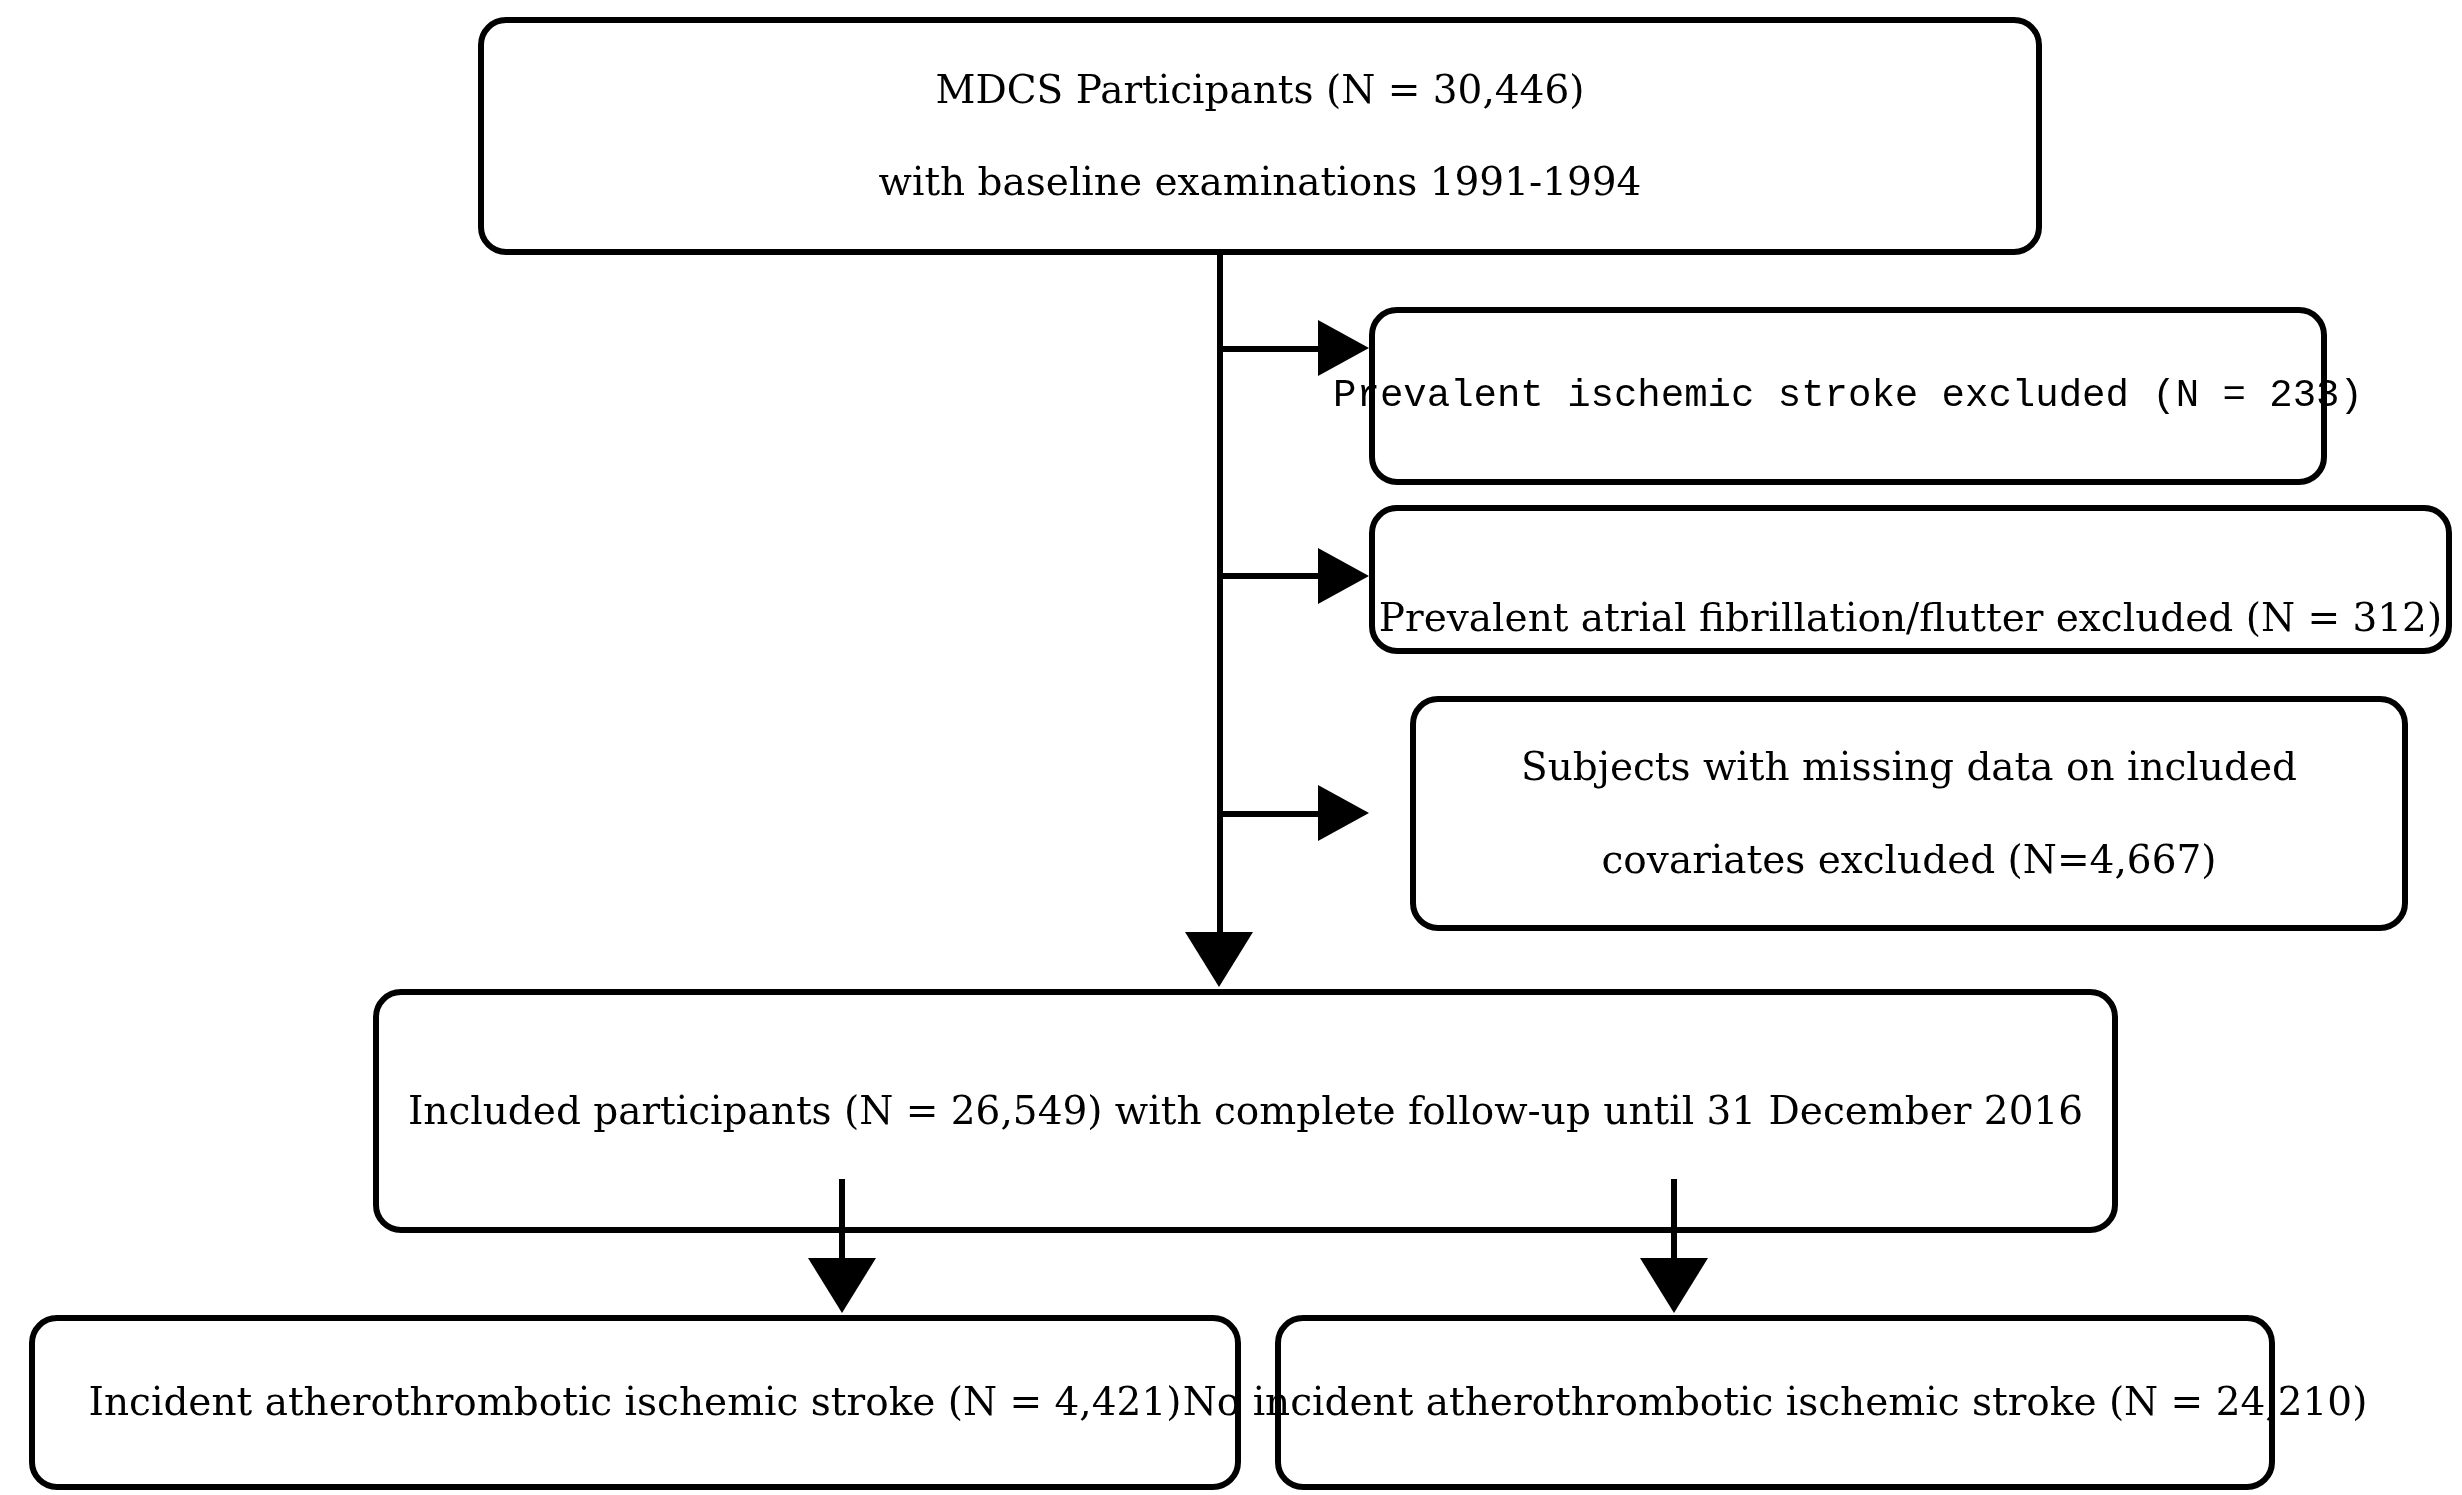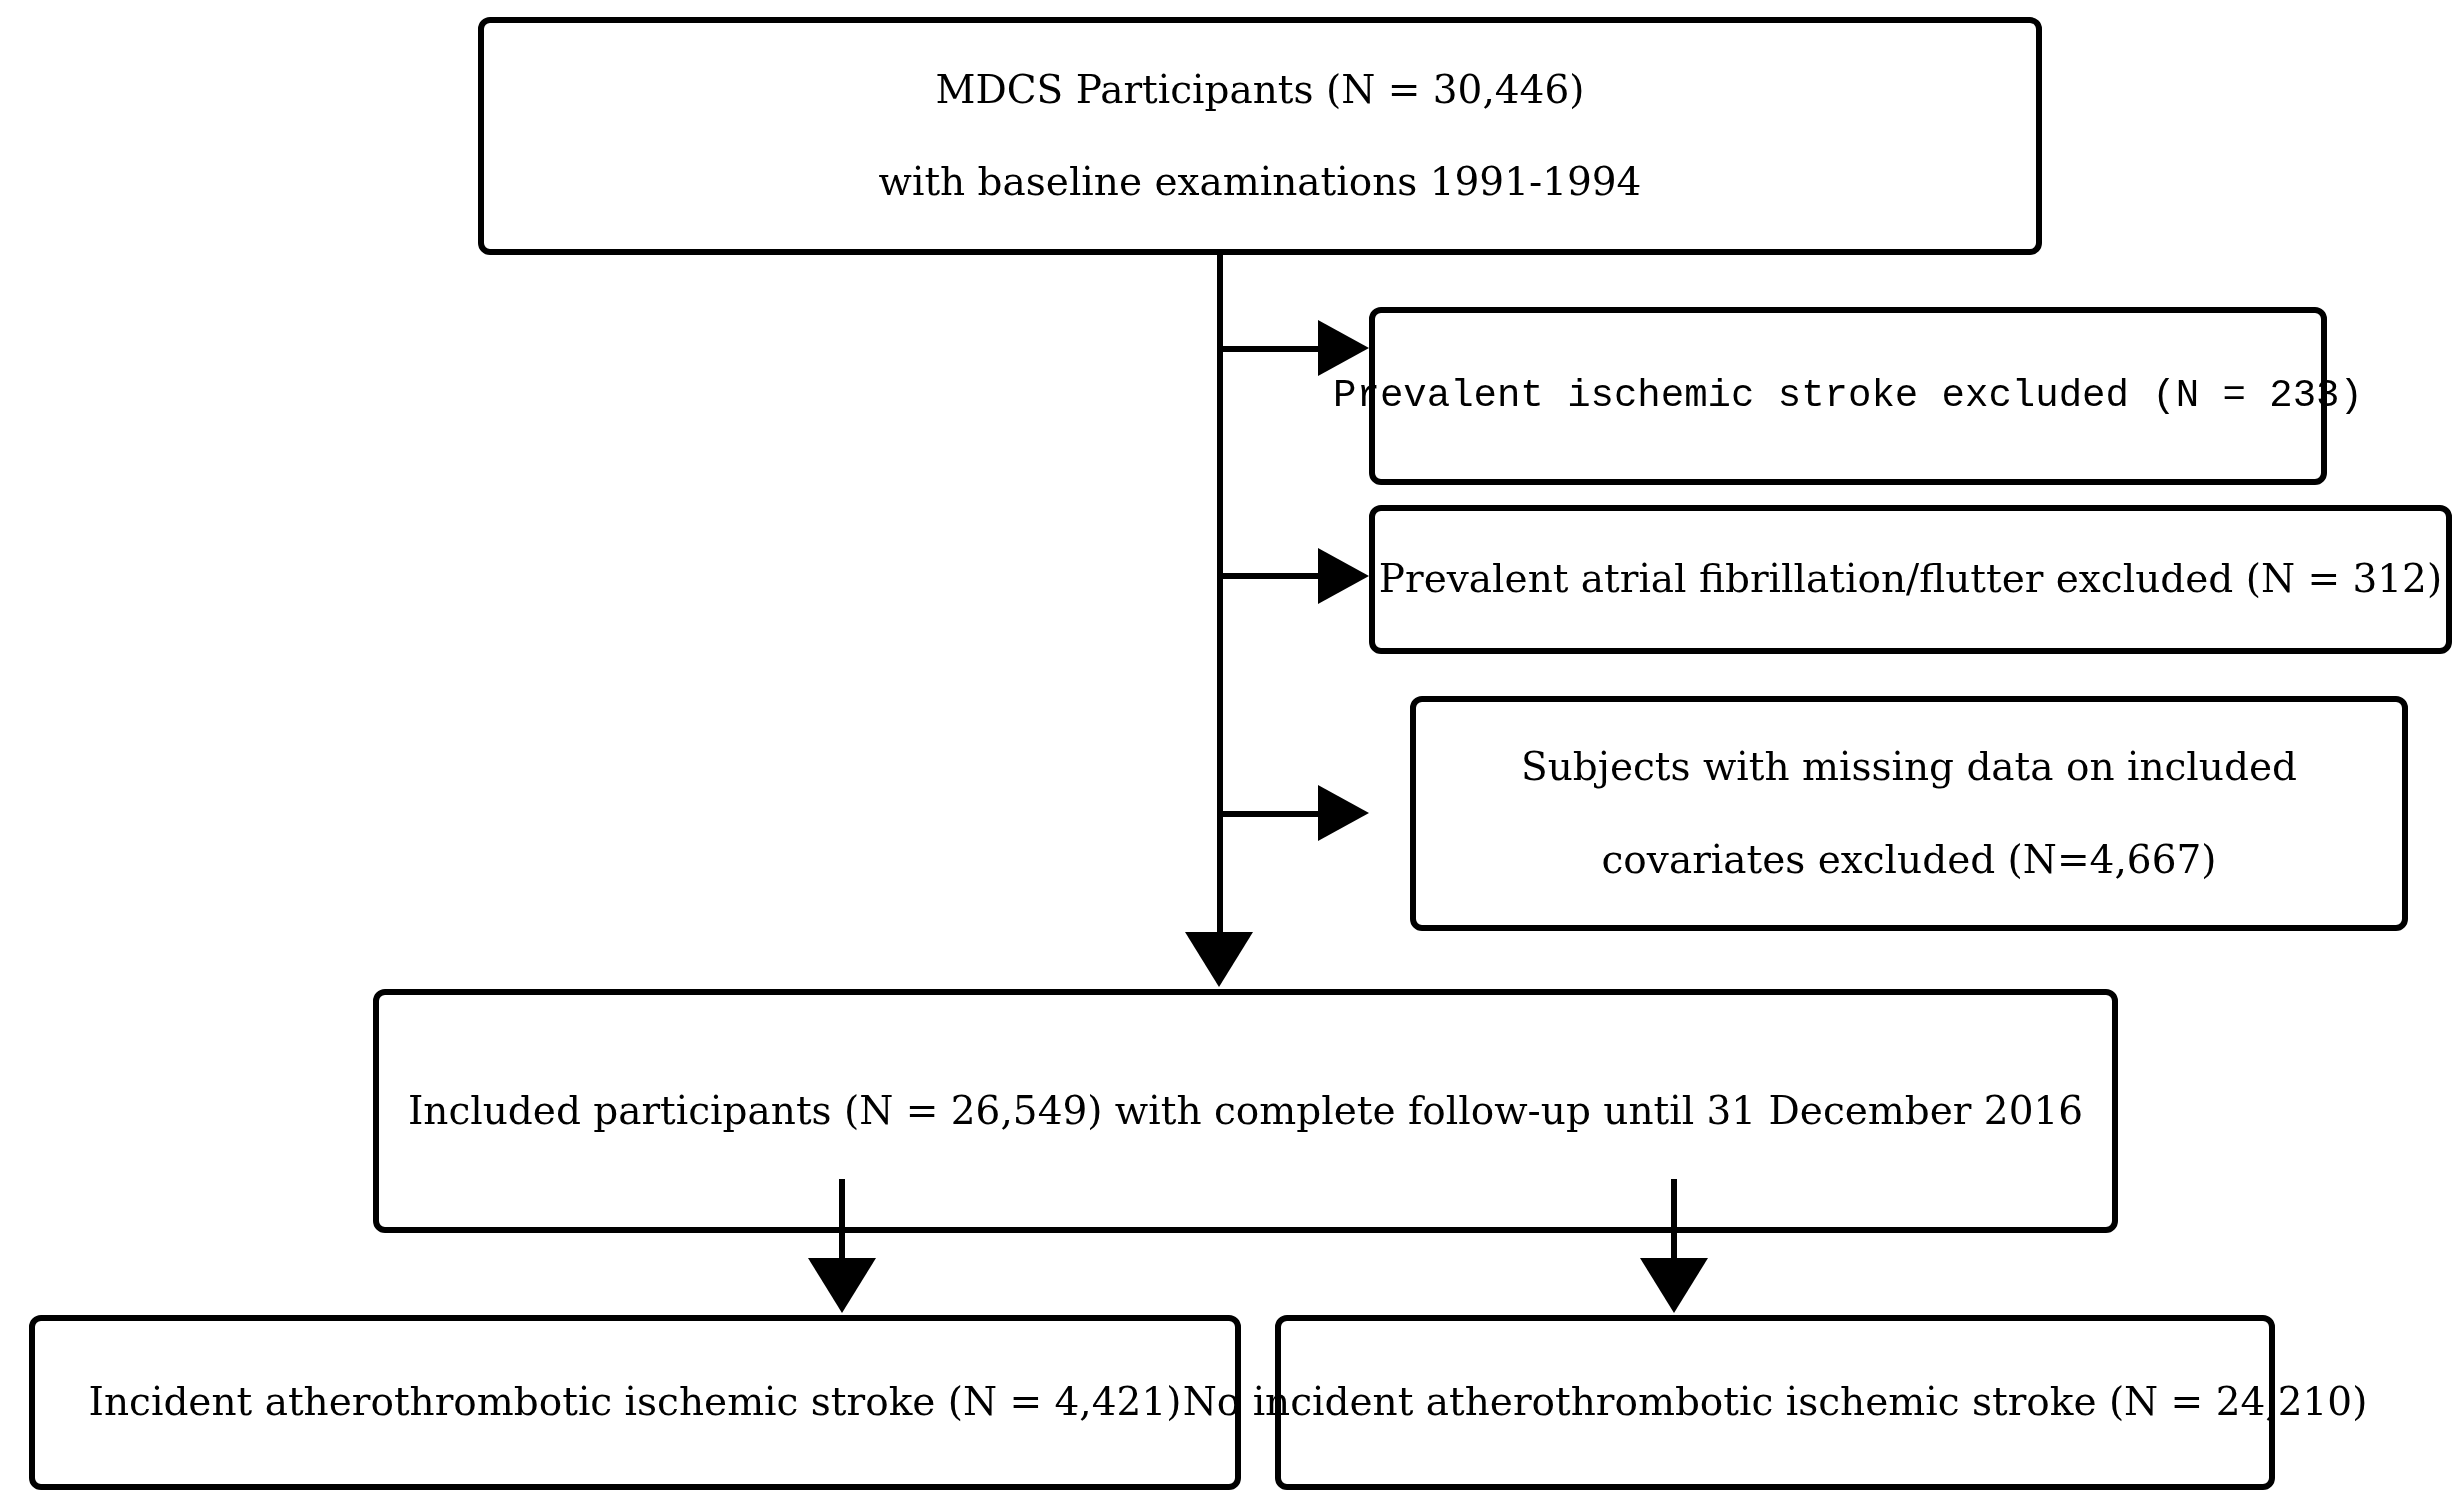--- a/index.html
+++ b/index.html
@@ -7,37 +7,37 @@
     position: relative;
     width: 2462px;
     height: 1496px;
     background: #ffffff;
     font-family: "DejaVu Serif", "Liberation Serif", serif;
     color: #000000;
   }
   .box {
     position: absolute;
     border: 6.2px solid #000000;
-    border-radius: 12px;
+    border-radius: 28px;
     background: #ffffff;
     display: flex;
     flex-direction: column;
     align-items: center;
     justify-content: center;
     text-align: center;
     font-size: 39px;
     line-height: 1.55;
     box-sizing: border-box;
     gap: 32px;
   }
   .box .bline { white-space: nowrap; }
   
   .box-top      { left: 478px;  top: 17.4px;   width: 1564px; height: 238px; }
   .box-ex1      { left: 1369px; top: 307px;  width: 958px; height: 178px; font-family: Liberation Mono, monospace; }
-  .box-ex2      { left: 1369px; top: 505px;  width: 1083px; height: 149px; }
+  .box-ex2      { left: 1369px; top: 505px;  width: 1083px; height: 149px; justify-content: flex-end; }
   .box-ex3      { left: 1369px; top: 696px; width: 998px; height: 235px; margin-left: 41px; }
   .box-included { left: 373px;  top: 989px; width: 1745px; height: 244px; }
   .box-out-l    { left: 29px;   top: 1315px; width: 1212px; height: 175px; }
   .box-out-r    { left: 1275px; top: 1315px; width: 1000px; height: 175px; }
   
   .line { position: absolute; background: #000000; }
   .vline-main  { left: 1217px; top: 255px;  width: 5.6px;  height: 680px; }
   .hline-1     { left: 1220px; top: 346px;  width: 100px; height: 5.6px; }
   .hline-2     { left: 1220px; top: 573px;  width: 100px; height: 5.6px; }
   .hline-3     { left: 1220px; top: 811px; width: 100px; height: 5.6px; }

